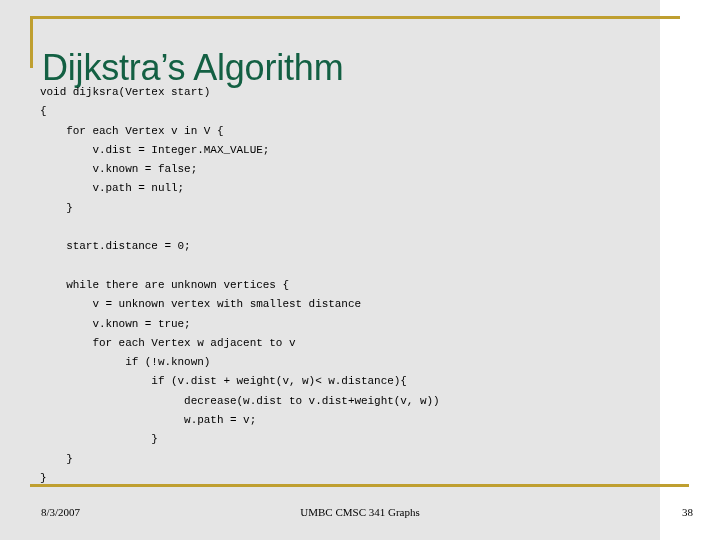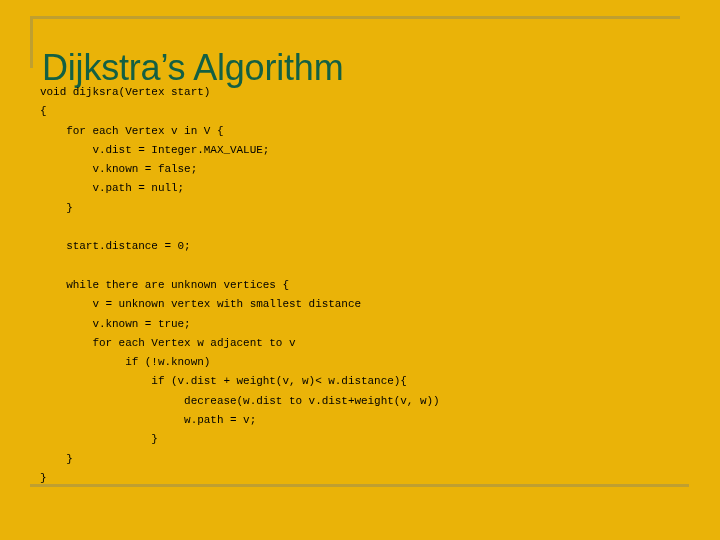--- a/index.html
+++ b/index.html
@@ -8,23 +8,23 @@
   }
   body {
     width: 720px;
     height: 540px;
     background: #ffffff;
     font-family: "Liberation Sans", sans-serif;
     overflow: hidden;
   }
   .slide {
     position: relative;
-    width: 720px;
+    width: 660px;
     height: 540px;
-    background: #eab308;
+    background: #e5e5e5;
   }
 
   
   .title-rule-top {
     position: absolute;
     left: 30px;
     top: 16px;
     width: 650px;
     height: 3px;
     background: #bf9f30;
@@ -119,14 +119,19 @@
 
   <div class="title-rule-top"></div>
   <div class="title-rule-left"></div>
 
   <h1 class="slide-title">Dijkstra’s Algorithm</h1>
 
   <pre class="code-body"><div class="code-line">void dijksra(Vertex start)</div><div class="code-line">{</div><div class="code-line">    for each Vertex v in V {</div><div class="code-line">        v.dist = Integer.MAX_VALUE;</div><div class="code-line">        v.known = false;</div><div class="code-line">        v.path = null;</div><div class="code-line">    }</div><div class="code-line blank"></div><div class="code-line">    start.distance = 0;</div><div class="code-line blank"></div><div class="code-line">    while there are unknown vertices {</div><div class="code-line">        v = unknown vertex with smallest distance</div><div class="code-line">        v.known = true;</div><div class="code-line">        for each Vertex w adjacent to v</div><div class="code-line">             if (!w.known)</div><div class="code-line">                 if (v.dist + weight(v, w)&lt; w.distance){</div><div class="code-line">                      decrease(w.dist to v.dist+weight(v, w))</div><div class="code-line">                      w.path = v;</div><div class="code-line">                 }</div><div class="code-line">    }</div><div class="code-line">}</div></pre>
 
   <div class="footer-rule"></div>
 
+  <div class="footer">
+    <span class="footer-date">8/3/2007</span>
+    <span class="footer-center">UMBC CMSC 341 Graphs</span>
+    <span class="footer-page">38</span>
+  </div>
 
 </div>
 
 </body></html>

